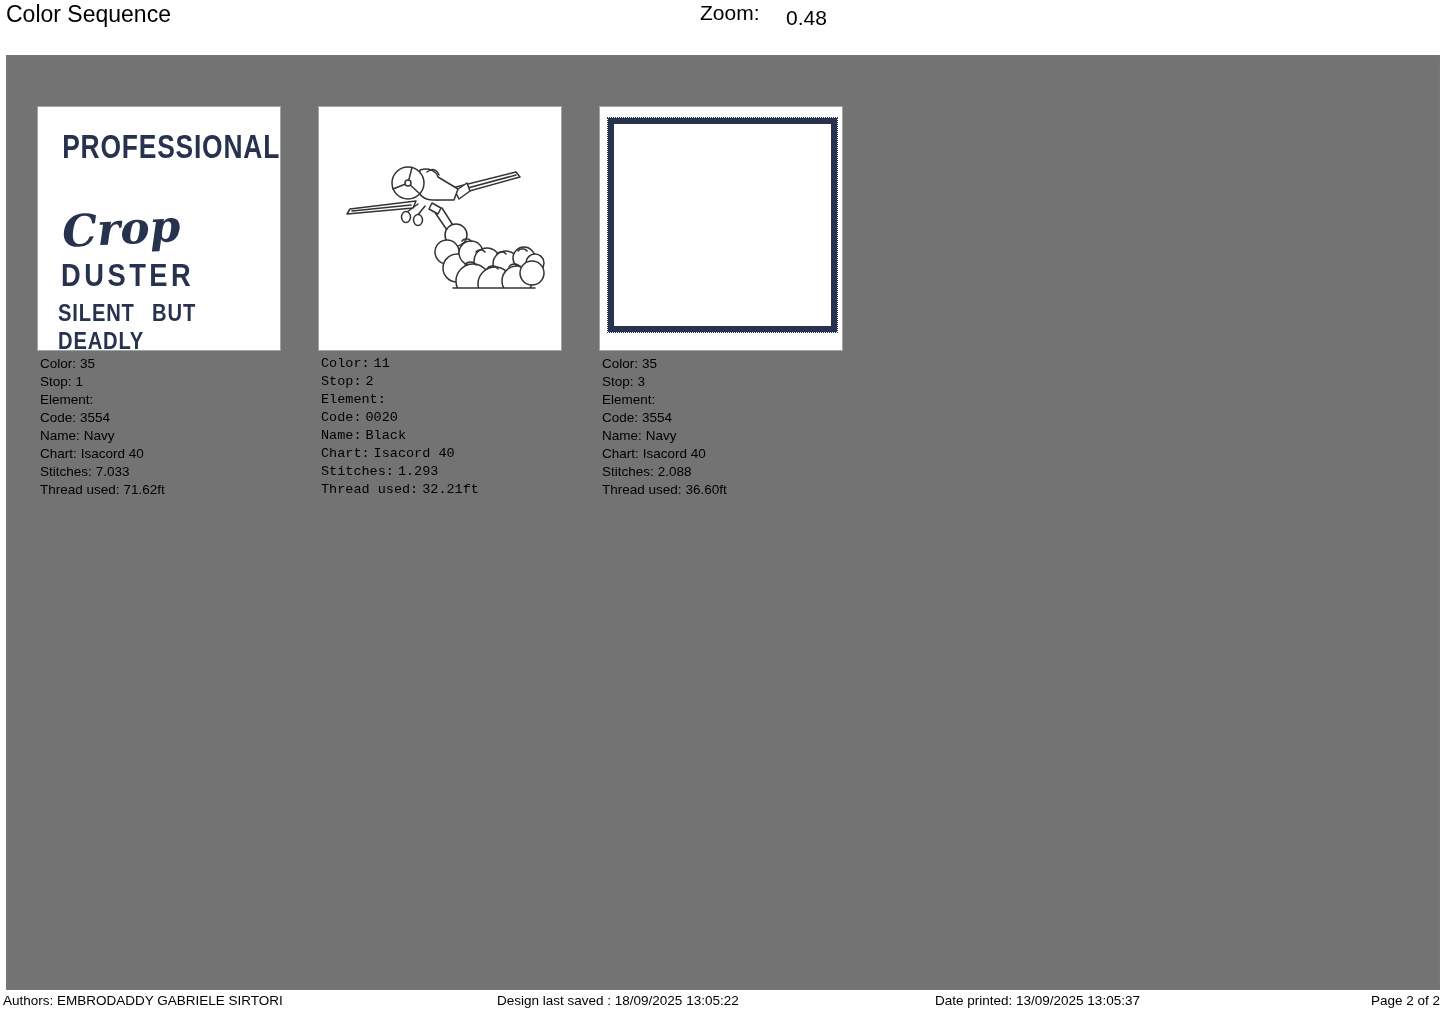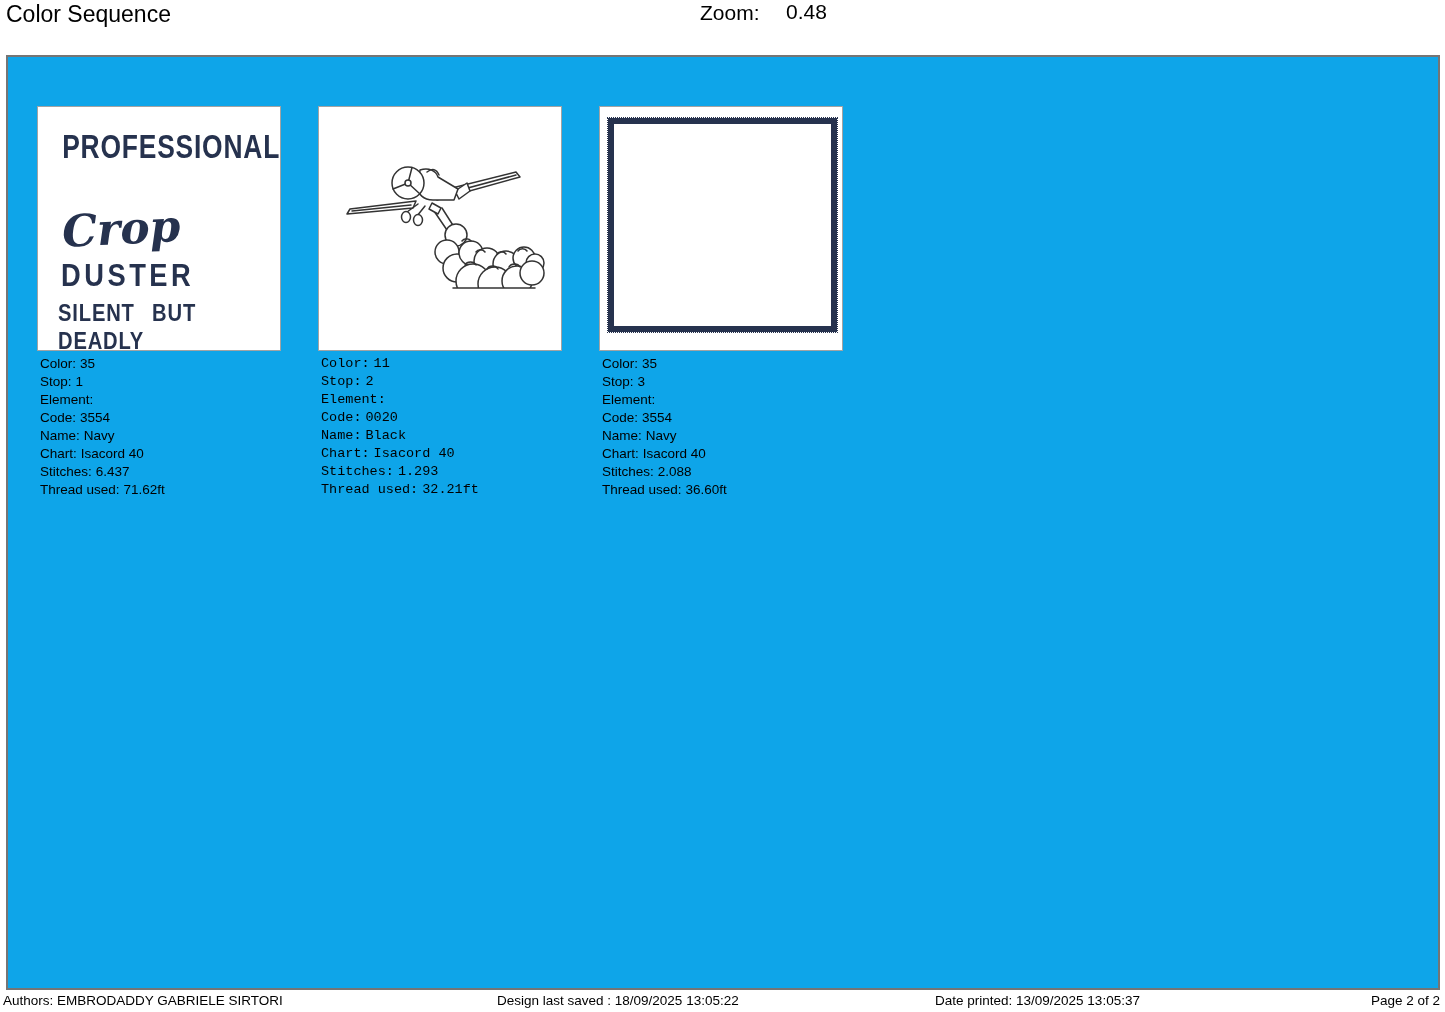--- a/index.html
+++ b/index.html
@@ -8,25 +8,25 @@
     --ink:#333333;
   }
   *{box-sizing:border-box;}
   html,body{margin:0;padding:0;background:#ffffff;}
   body{font-family:"Liberation Sans",sans-serif;color:#000;}
   .page{position:relative;width:1445px;height:1012px;background:#fff;overflow:hidden;}
 
   
   .header-title{position:absolute;left:6px;top:1px;font-size:23px;}
   .zoom-label{position:absolute;left:700px;top:1px;font-size:21px;}
-  .zoom-value{position:absolute;left:786px;top:0;font-size:21px;}
+  .zoom-value{position:absolute;left:786px;top:6px;font-size:21px;}
 
   
   .main-area{position:absolute;left:6px;top:55px;width:1434px;height:935px;
-             border:2px solid #757575;background:#0ea5e9;}
+             border:2px solid #757575;background:#737373;}
 
   
   .step{position:absolute;top:49px;width:244px;}
   .step.s0{left:29px;}
   .step.s1{left:310px;font-family:Liberation Mono, monospace;}
   .step.s2{left:591px;}
 
   .thumb{position:relative;width:244px;height:245px;border:1px solid #a3a3a3;background:#fff;overflow:hidden;}
 
   
@@ -80,21 +80,21 @@
           <div class="l-silent">SILENT BUT DEADLY</div>
         </div>
       </div>
       <div class="meta">
         <div class="field"><span class="fl">Color:</span><span class="fv">35</span></div>
         <div class="field"><span class="fl">Stop:</span><span class="fv">1</span></div>
         <div class="field"><span class="fl">Element:</span><span class="fv"></span></div>
         <div class="field"><span class="fl">Code:</span><span class="fv">3554</span></div>
         <div class="field"><span class="fl">Name:</span><span class="fv">Navy</span></div>
         <div class="field"><span class="fl">Chart:</span><span class="fv">Isacord 40</span></div>
-        <div class="field"><span class="fl">Stitches:</span><span class="fv">6.437</span></div>
+        <div class="field"><span class="fl">Stitches:</span><span class="fv">7.033</span></div>
         <div class="field"><span class="fl">Thread used:</span><span class="fv">71.62ft</span></div>
       </div>
     </div>
 
     <div class="step s1">
       <div class="thumb">
         <svg class="plane-svg" viewBox="0 0 242 243">
           <g stroke="#333333" stroke-width="1.5" fill="none" stroke-linecap="round" stroke-linejoin="round">
 
             <path d="M115,104 L130,126 M123,101 L137,123"></path>

